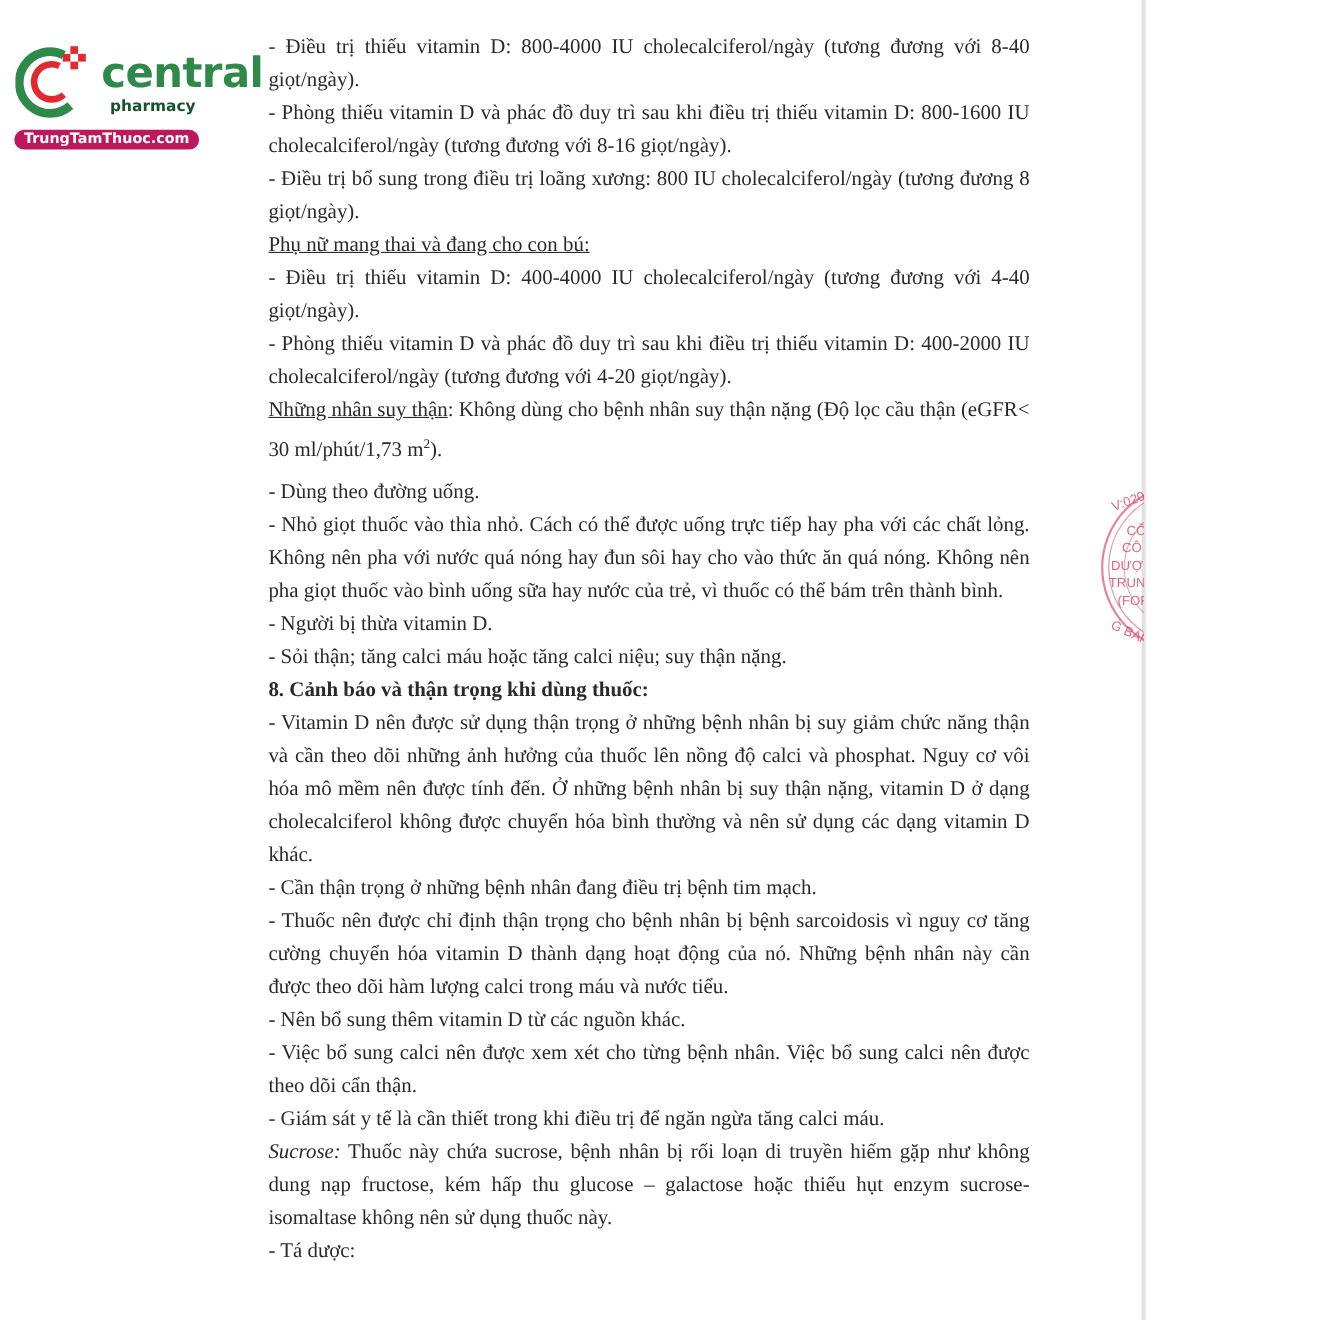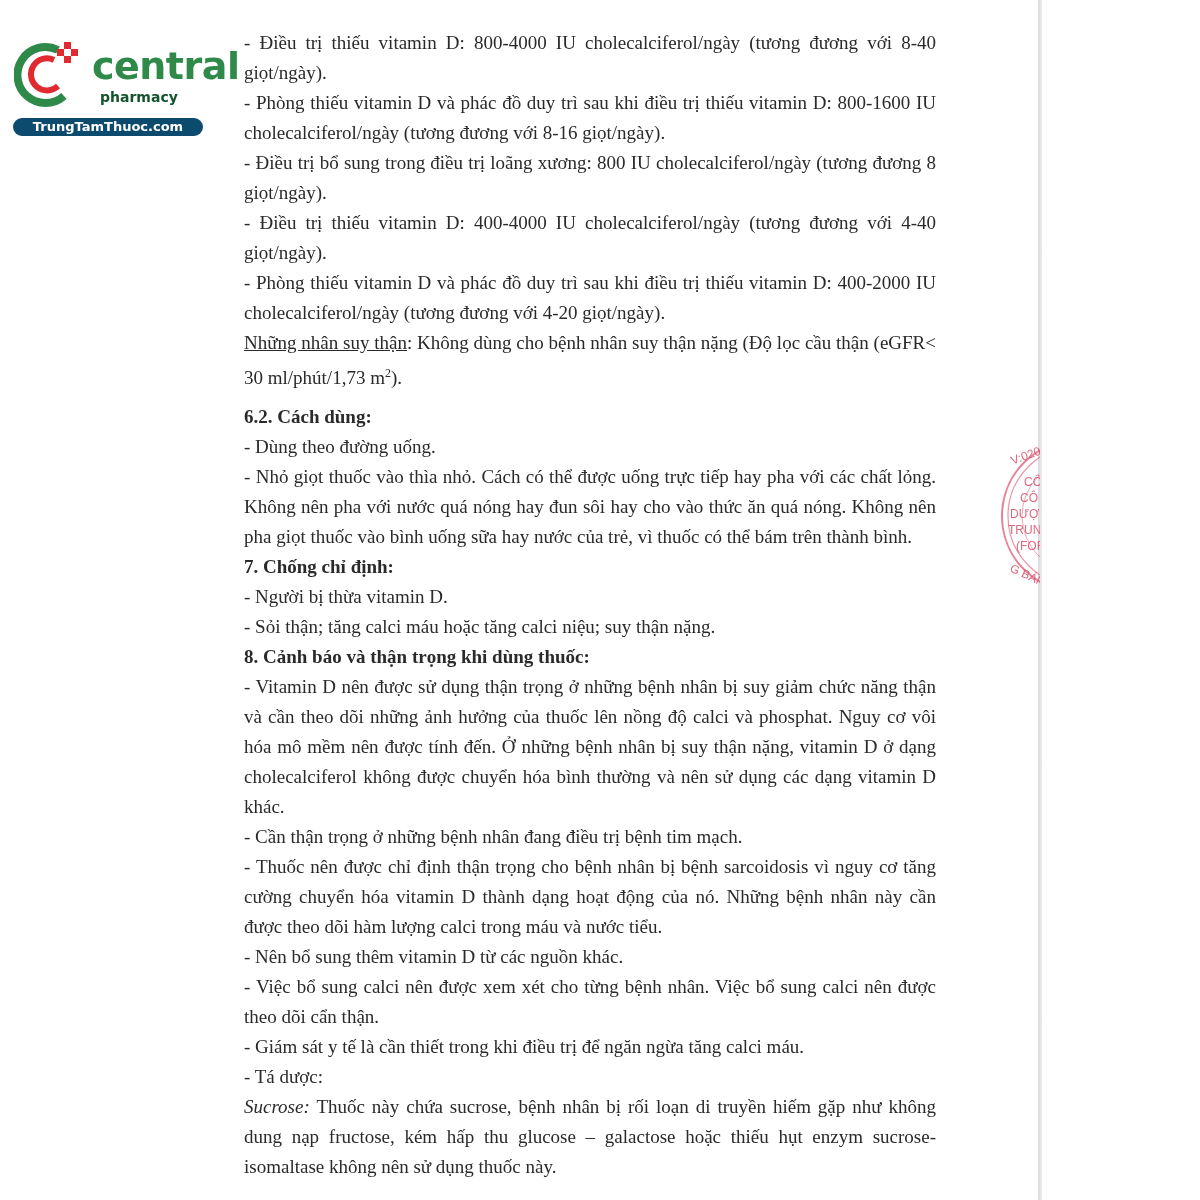--- a/index.html
+++ b/index.html
@@ -20,22 +20,22 @@
     position:absolute; left:82px; top:8px;
     font-family:"DejaVu Sans","Liberation Sans",sans-serif;
     font-size:38px; font-weight:bold; color:#2f8a4a; letter-spacing:-0.5px; line-height:40px;
   }
   .logo-sub {
     position:absolute; left:90px; top:51px;
     font-family:"DejaVu Sans","Liberation Sans",sans-serif;
     font-size:14px; font-weight:bold; color:#14532d; line-height:16px;
   }
   .logo-badge {
-    position:absolute; left:3px; top:80px; width:190px; height:18px;
-    background:#0c4a6e; border-radius:9px;
+    position:absolute; left:3px; top:80px; width:168px; height:18px;
+    background:#be185d; border-radius:9px;
     color:#fff; font-family:"DejaVu Sans","Liberation Sans",sans-serif;
     font-size:13px; font-weight:bold; text-align:center; line-height:18px;
   }
   
   .doc {
     position:absolute; left:244px; top:28px; width:692px;
     font-size:19px; line-height:30px; text-align:justify;
   }
   .doc p { margin:0; }
   .u { text-decoration:underline; }
@@ -62,43 +62,42 @@
   <div class="logo-word">central</div>
   <div class="logo-sub">pharmacy</div>
   <div class="logo-badge">TrungTamThuoc.com</div>
 </div>
 
 <div class="doc">
   <p>- Điều trị thiếu vitamin D: 800-4000 IU cholecalciferol/ngày (tương đương với 8-40 giọt/ngày).</p>
   <p>- Phòng thiếu vitamin D và phác đồ duy trì sau khi điều trị thiếu vitamin D: 800-1600 IU cholecalciferol/ngày (tương đương với 8-16 giọt/ngày).</p>
   <p>- Điều trị bổ sung trong điều trị loãng xương: 800 IU cholecalciferol/ngày (tương đương 8 giọt/ngày).</p>
 
+  <p class="u">Phụ nữ mang thai và đang cho con bú:</p>
   <p>- Điều trị thiếu vitamin D: 400-4000 IU cholecalciferol/ngày (tương đương với 4-40 giọt/ngày).</p>
   <p>- Phòng thiếu vitamin D và phác đồ duy trì sau khi điều trị thiếu vitamin D: 400-2000 IU cholecalciferol/ngày (tương đương với 4-20 giọt/ngày).</p>
 
   <p><span class="u">Những nhân suy thận</span><span>: Không dùng cho bệnh nhân suy thận nặng (Độ lọc cầu thận (eGFR&lt; 30 ml/phút/1,73 m</span><sup style="font-size:12px">2</sup><span>).</span></p>
 
   <div class="gap"></div>
-  <p class="h">6.2. Cách dùng:</p>
   <p>- Dùng theo đường uống.</p>
   <p>- Nhỏ giọt thuốc vào thìa nhỏ. Cách có thể được uống trực tiếp hay pha với các chất lỏng. Không nên pha với nước quá nóng hay đun sôi hay cho vào thức ăn quá nóng. Không nên pha giọt thuốc vào bình uống sữa hay nước của trẻ, vì thuốc có thể bám trên thành bình.</p>
 
-  <p class="h">7. Chống chỉ định:</p>
   <p>- Người bị thừa vitamin D.</p>
   <p>- Sỏi thận; tăng calci máu hoặc tăng calci niệu; suy thận nặng.</p>
 
   <p class="h">8. Cảnh báo và thận trọng khi dùng thuốc:</p>
   <p>- Vitamin D nên được sử dụng thận trọng ở những bệnh nhân bị suy giảm chức năng thận và cần theo dõi những ảnh hưởng của thuốc lên nồng độ calci và phosphat. Nguy cơ vôi hóa mô mềm nên được tính đến. Ở những bệnh nhân bị suy thận nặng, vitamin D ở dạng cholecalciferol không được chuyển hóa bình thường và nên sử dụng các dạng vitamin D khác.</p>
   <p>- Cần thận trọng ở những bệnh nhân đang điều trị bệnh tim mạch.</p>
   <p>- Thuốc nên được chỉ định thận trọng cho bệnh nhân bị bệnh sarcoidosis vì nguy cơ tăng cường chuyển hóa vitamin D thành dạng hoạt động của nó. Những bệnh nhân này cần được theo dõi hàm lượng calci trong máu và nước tiểu.</p>
   <p>- Nên bổ sung thêm vitamin D từ các nguồn khác.</p>
   <p>- Việc bổ sung calci nên được xem xét cho từng bệnh nhân. Việc bổ sung calci nên được theo dõi cẩn thận.</p>
   <p>- Giám sát y tế là cần thiết trong khi điều trị để ngăn ngừa tăng calci máu.</p>
+  <p><span class="i">Sucrose:</span><span> Thuốc này chứa sucrose, bệnh nhân bị rối loạn di truyền hiếm gặp như không dung nạp fructose, kém hấp thu glucose – galactose hoặc thiếu hụt enzym sucrose-isomaltase không nên sử dụng thuốc này.</span></p>
   <p>- Tá dược:</p>
-  <p><span class="i">Sucrose:</span><span> Thuốc này chứa sucrose, bệnh nhân bị rối loạn di truyền hiếm gặp như không dung nạp fructose, kém hấp thu glucose – galactose hoặc thiếu hụt enzym sucrose-isomaltase không nên sử dụng thuốc này.</span></p>
 </div>
 
 <div class="stamp">
   <svg width="80" height="160" viewBox="0 0 80 160">
     <circle cx="78" cy="80" r="76" fill="none" stroke="#d8506a" stroke-width="2" opacity="0.7"></circle>
     <circle cx="78" cy="80" r="70" fill="none" stroke="#d8506a" stroke-width="1.2" opacity="0.6"></circle>
     <circle cx="78" cy="80" r="56" fill="none" stroke="#d8506a" stroke-width="1" opacity="0.5"></circle>
     <g font-family="Liberation Sans, sans-serif" font-size="12" fill="#d8506a" opacity="0.85">
       <text x="12" y="26" transform="rotate(-20 20 26)">V:020</text>
       <text x="24" y="50">CÔ</text>

